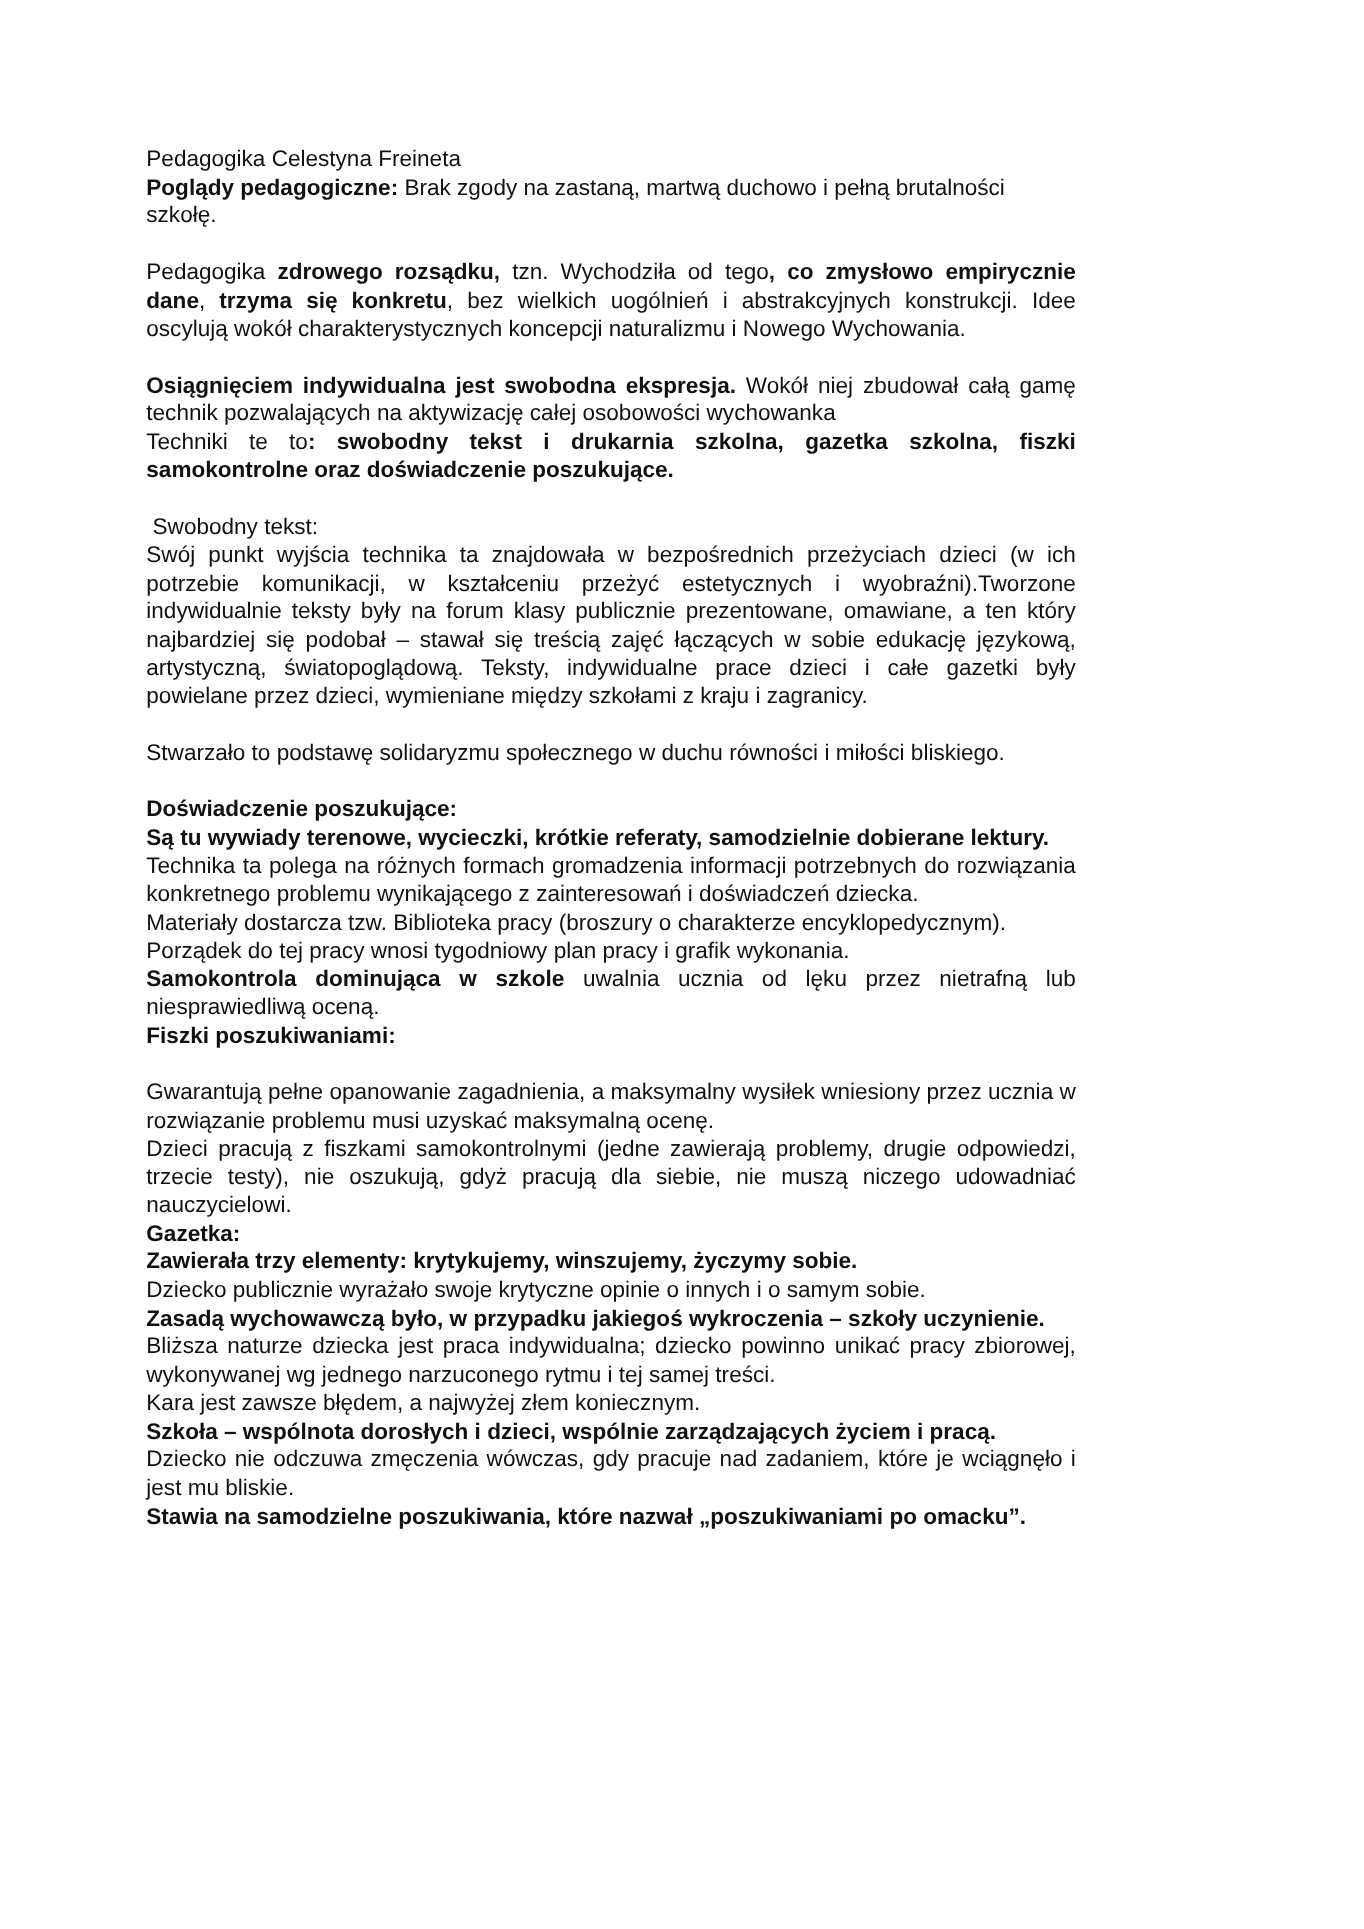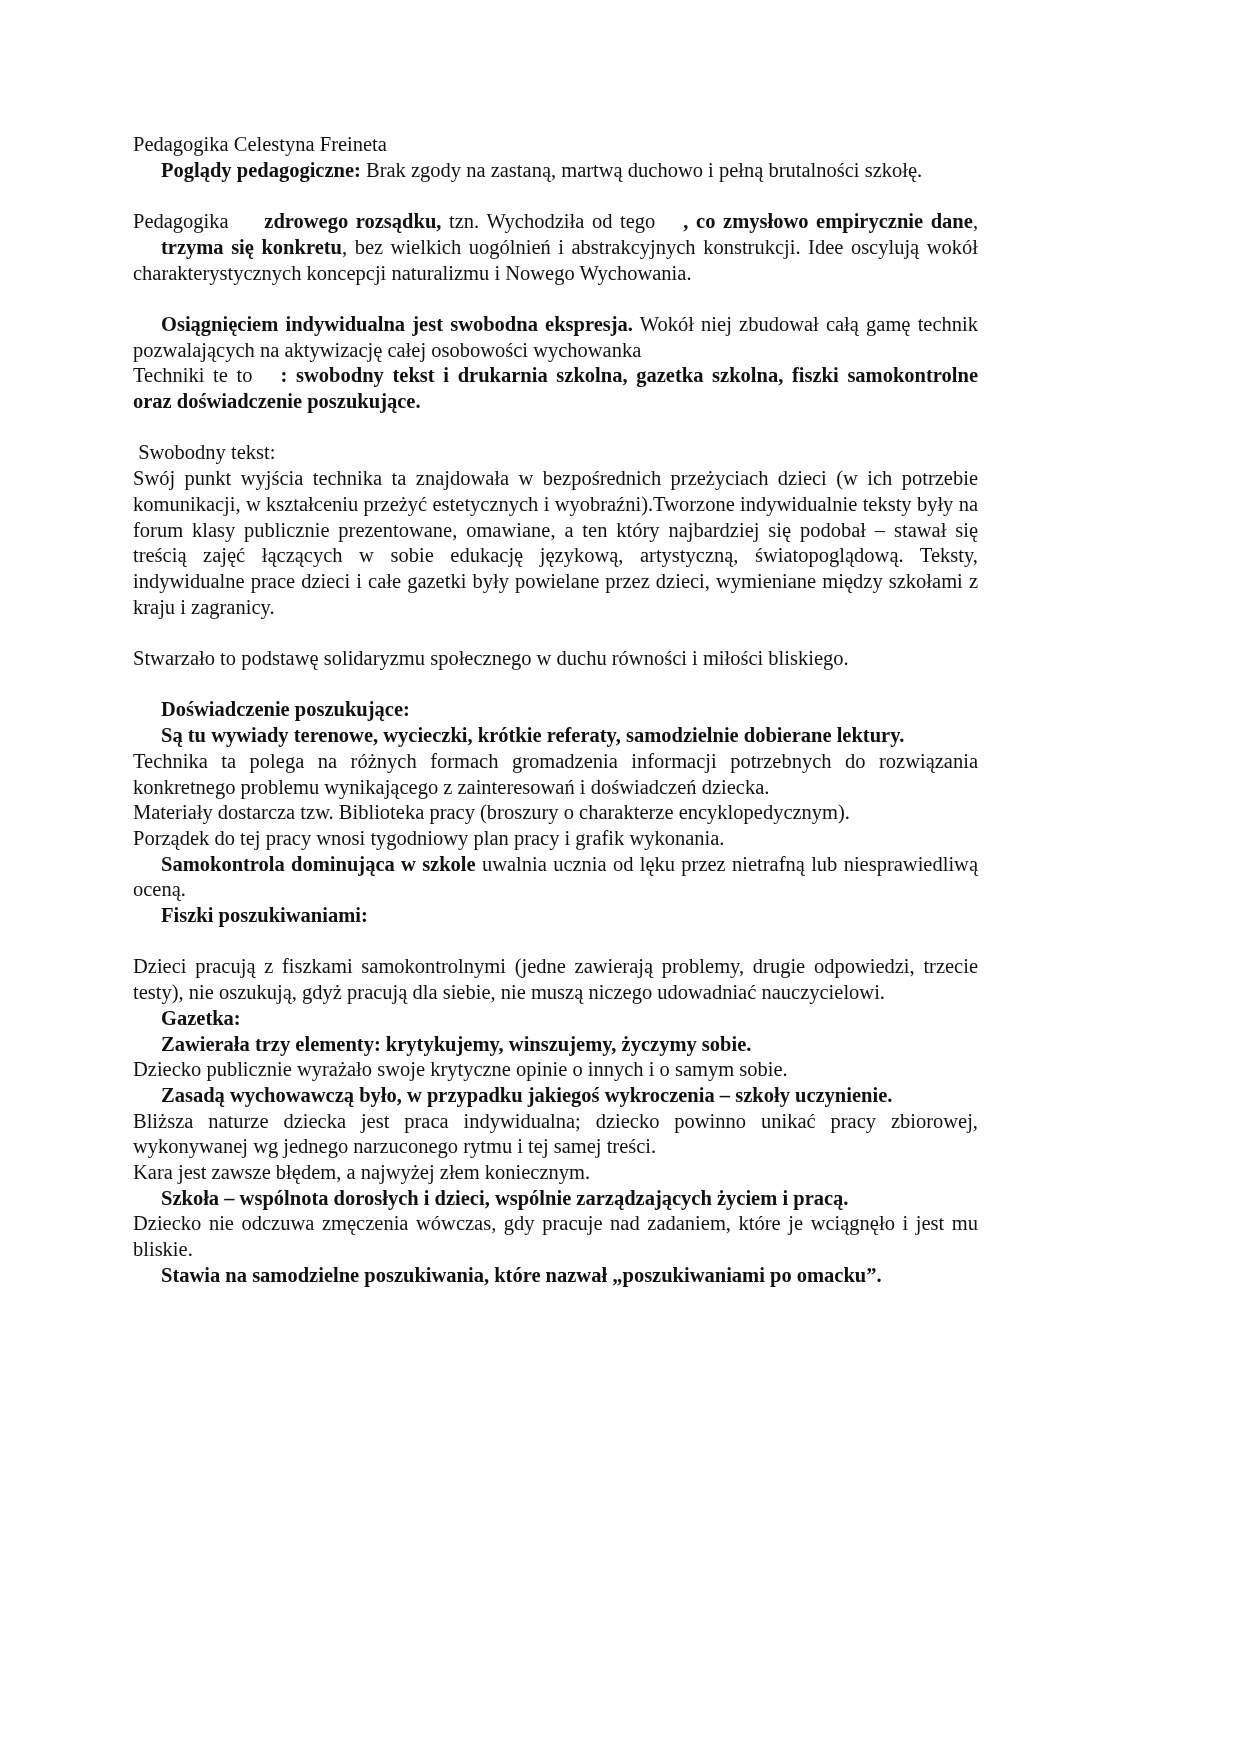--- a/index.html
+++ b/index.html
@@ -2,29 +2,29 @@
 <html><head>
 <meta charset="utf-8">
 <style>
   html, body { margin: 0; padding: 0; background: #ffffff; }
   body { width: 1240px; height: 1754px; position: relative; overflow: hidden; }
   .page {
     position: absolute;
     left: 133px;
     top: 132px;
     width: 845px;
-    font-family: Liberation Serif, serif;
+    font-family: Liberation Sans, sans-serif;
     font-size: 20.5px;
     line-height: 25.7px;
     color: #111111;
   }
   .p { margin: 0; }
   .j { text-align: justify; text-align-last: left; }
   .gap { height: 25.7px; }
-  b { font-weight: bold; margin-left: 28px; }
+  b { font-weight: bold; }
 </style>
 </head>
 <body>
 
 <div class="page">
 
   <p class="p">Pedagogika Celestyna Freineta</p>
 
   <p class="p"><b>Poglądy pedagogiczne:</b><span> Brak zgody na zastaną, martwą duchowo i pełną brutalności szkołę.</span></p>
 
@@ -53,20 +53,21 @@
   <p class="p"><b>Są tu wywiady terenowe, wycieczki, krótkie referaty, samodzielnie dobierane lektury.</b></p>
   <p class="p j">Technika ta polega na różnych formach gromadzenia informacji potrzebnych do rozwiązania konkretnego problemu wynikającego z zainteresowań i doświadczeń dziecka.</p>
   <p class="p">Materiały dostarcza tzw. Biblioteka pracy (broszury o charakterze encyklopedycznym).</p>
   <p class="p">Porządek do tej pracy wnosi tygodniowy plan pracy i grafik wykonania.</p>
   <p class="p j"><b>Samokontrola dominująca w szkole</b><span> uwalnia ucznia od lęku przez nietrafną lub niesprawiedliwą oceną.</span></p>
 
   <p class="p"><b>Fiszki poszukiwaniami:</b></p>
 
   <div class="gap"></div>
 
+  <p class="p j">Gwarantują pełne opanowanie zagadnienia, a maksymalny wysiłek wniesiony przez ucznia w rozwiązanie problemu musi uzyskać maksymalną ocenę.</p>
   <p class="p j">Dzieci pracują z fiszkami samokontrolnymi (jedne zawierają problemy, drugie odpowiedzi, trzecie testy), nie oszukują, gdyż pracują dla siebie, nie muszą niczego udowadniać nauczycielowi.</p>
 
   <p class="p"><b>Gazetka:</b></p>
   <p class="p"><b>Zawierała trzy elementy: krytykujemy, winszujemy, życzymy sobie.</b></p>
   <p class="p">Dziecko publicznie wyrażało swoje krytyczne opinie o innych i o samym sobie.</p>
   <p class="p"><b>Zasadą wychowawczą było, w przypadku jakiegoś wykroczenia – szkoły uczynienie.</b></p>
   <p class="p j">Bliższa naturze dziecka jest praca indywidualna; dziecko powinno unikać pracy zbiorowej, wykonywanej wg jednego narzuconego rytmu i tej samej treści.</p>
   <p class="p">Kara jest zawsze błędem, a najwyżej złem koniecznym.</p>
   <p class="p"><b>Szkoła – wspólnota dorosłych i dzieci, wspólnie zarządzających życiem i pracą.</b></p>
   <p class="p j">Dziecko nie odczuwa zmęczenia wówczas, gdy pracuje nad zadaniem, które je wciągnęło i jest mu bliskie.</p>

